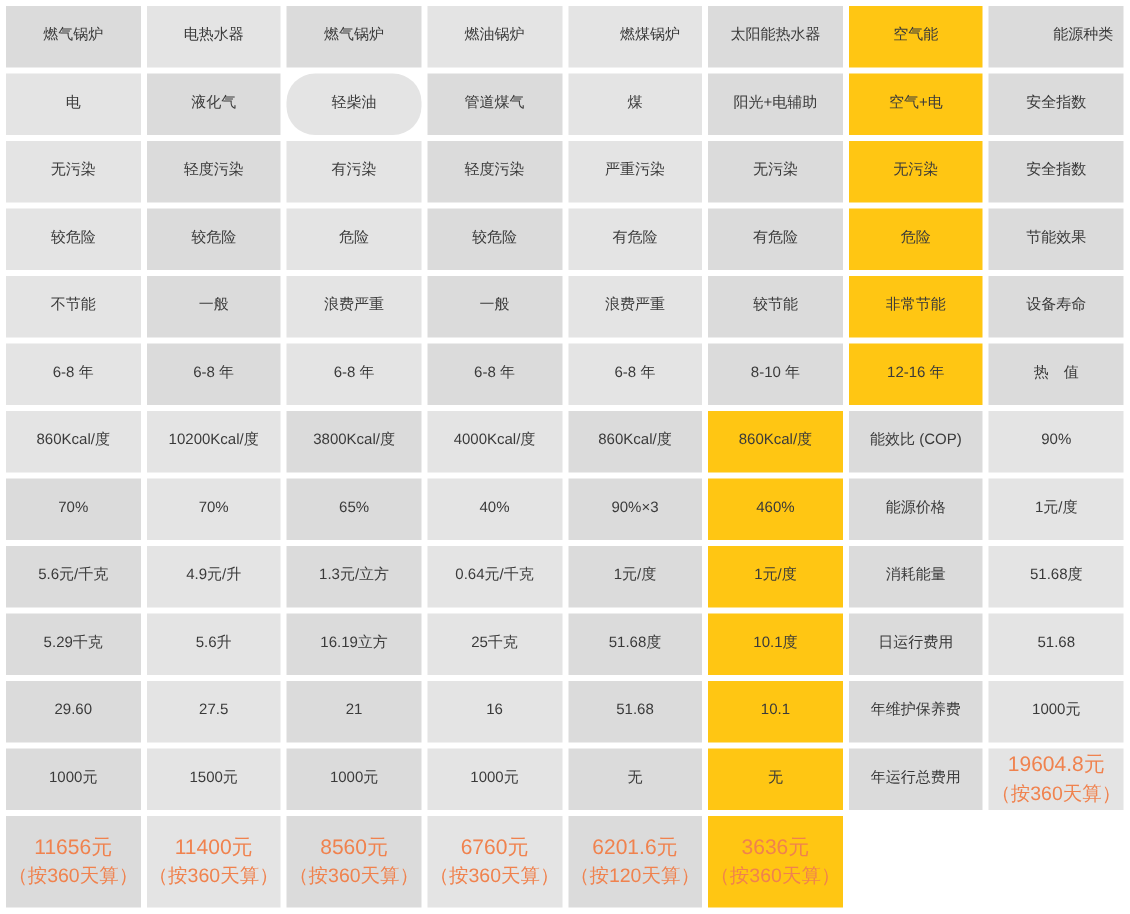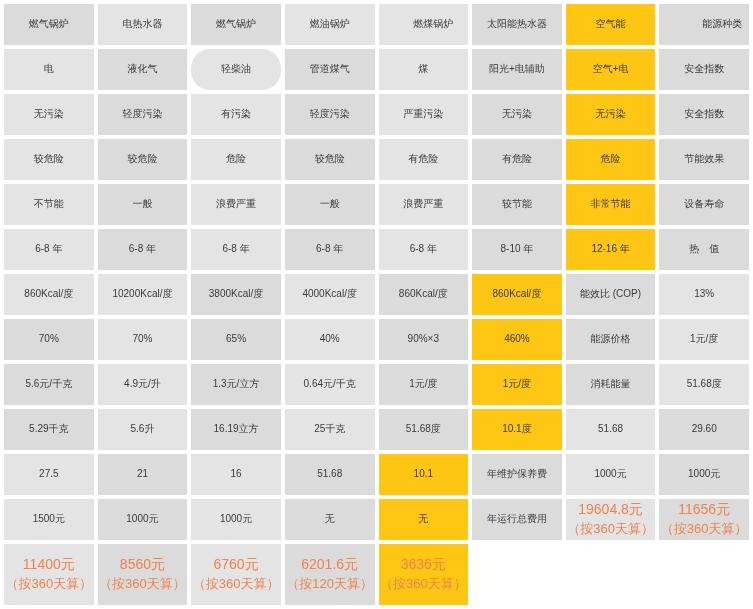--- a/index.html
+++ b/index.html
@@ -94,21 +94,21 @@
     <div class="cell col-dark" style="font-size: 10px;">8-10 年</div>
     <div class="cell col-accent" style="font-size: 10px;">12-16 年</div>
     <div class="cell col-dark" style="font-size: 10px;">热　值</div>
     <div class="cell col-light" style="font-size: 10px;">860Kcal/度</div>
     <div class="cell col-light" style="font-size: 10px;">10200Kcal/度</div>
     <div class="cell col-dark" style="font-size: 10px;">3800Kcal/度</div>
     <div class="cell col-light" style="font-size: 10px;">4000Kcal/度</div>
     <div class="cell col-dark" style="font-size: 10px;">860Kcal/度</div>
     <div class="cell col-accent" style="font-size: 10px;">860Kcal/度</div>
     <div class="cell col-dark" style="font-size: 10px;">能效比 (COP)</div>
-    <div class="cell col-light" style="font-size: 10px;">13%</div>
+    <div class="cell col-light" style="font-size: 10px;">90%</div>
     <div class="cell col-dark" style="font-size: 10px;">70%</div>
     <div class="cell col-light" style="font-size: 10px;">70%</div>
     <div class="cell col-dark" style="font-size: 10px;">65%</div>
     <div class="cell col-light" style="font-size: 10px;">40%</div>
     <div class="cell col-dark" style="font-size: 10px;">90%×3</div>
     <div class="cell col-accent" style="font-size: 10px;">460%</div>
     <div class="cell col-dark" style="font-size: 10px;">能源价格</div>
     <div class="cell col-light" style="font-size: 10px;">1元/度</div>
     <div class="cell col-dark" style="font-size: 10px;">5.6元/千克</div>
     <div class="cell col-light" style="font-size: 10px;">4.9元/升</div>
@@ -117,20 +117,21 @@
     <div class="cell col-dark" style="font-size: 10px;">1元/度</div>
     <div class="cell col-accent" style="font-size: 10px;">1元/度</div>
     <div class="cell col-dark" style="font-size: 10px;">消耗能量</div>
     <div class="cell col-light" style="font-size: 10px;">51.68度</div>
     <div class="cell col-dark" style="font-size: 10px;">5.29千克</div>
     <div class="cell col-light" style="font-size: 10px;">5.6升</div>
     <div class="cell col-dark" style="font-size: 10px;">16.19立方</div>
     <div class="cell col-light" style="font-size: 10px;">25千克</div>
     <div class="cell col-dark" style="font-size: 10px;">51.68度</div>
     <div class="cell col-accent" style="font-size: 10px;">10.1度</div>
+    <div class="cell col-dark" style="font-size: 10px;">日运行费用</div>
     <div class="cell col-light" style="font-size: 10px;">51.68</div>
     <div class="cell col-dark" style="font-size: 10px;">29.60</div>
     <div class="cell col-light" style="font-size: 10px;">27.5</div>
     <div class="cell col-dark" style="font-size: 10px;">21</div>
     <div class="cell col-light" style="font-size: 10px;">16</div>
     <div class="cell col-dark" style="font-size: 10px;">51.68</div>
     <div class="cell col-accent" style="font-size: 10px;">10.1</div>
     <div class="cell col-dark" style="font-size: 10px;">年维护保养费</div>
     <div class="cell col-light" style="font-size: 10px;">1000元</div>
     <div class="cell col-dark" style="font-size: 10px;">1000元</div>

